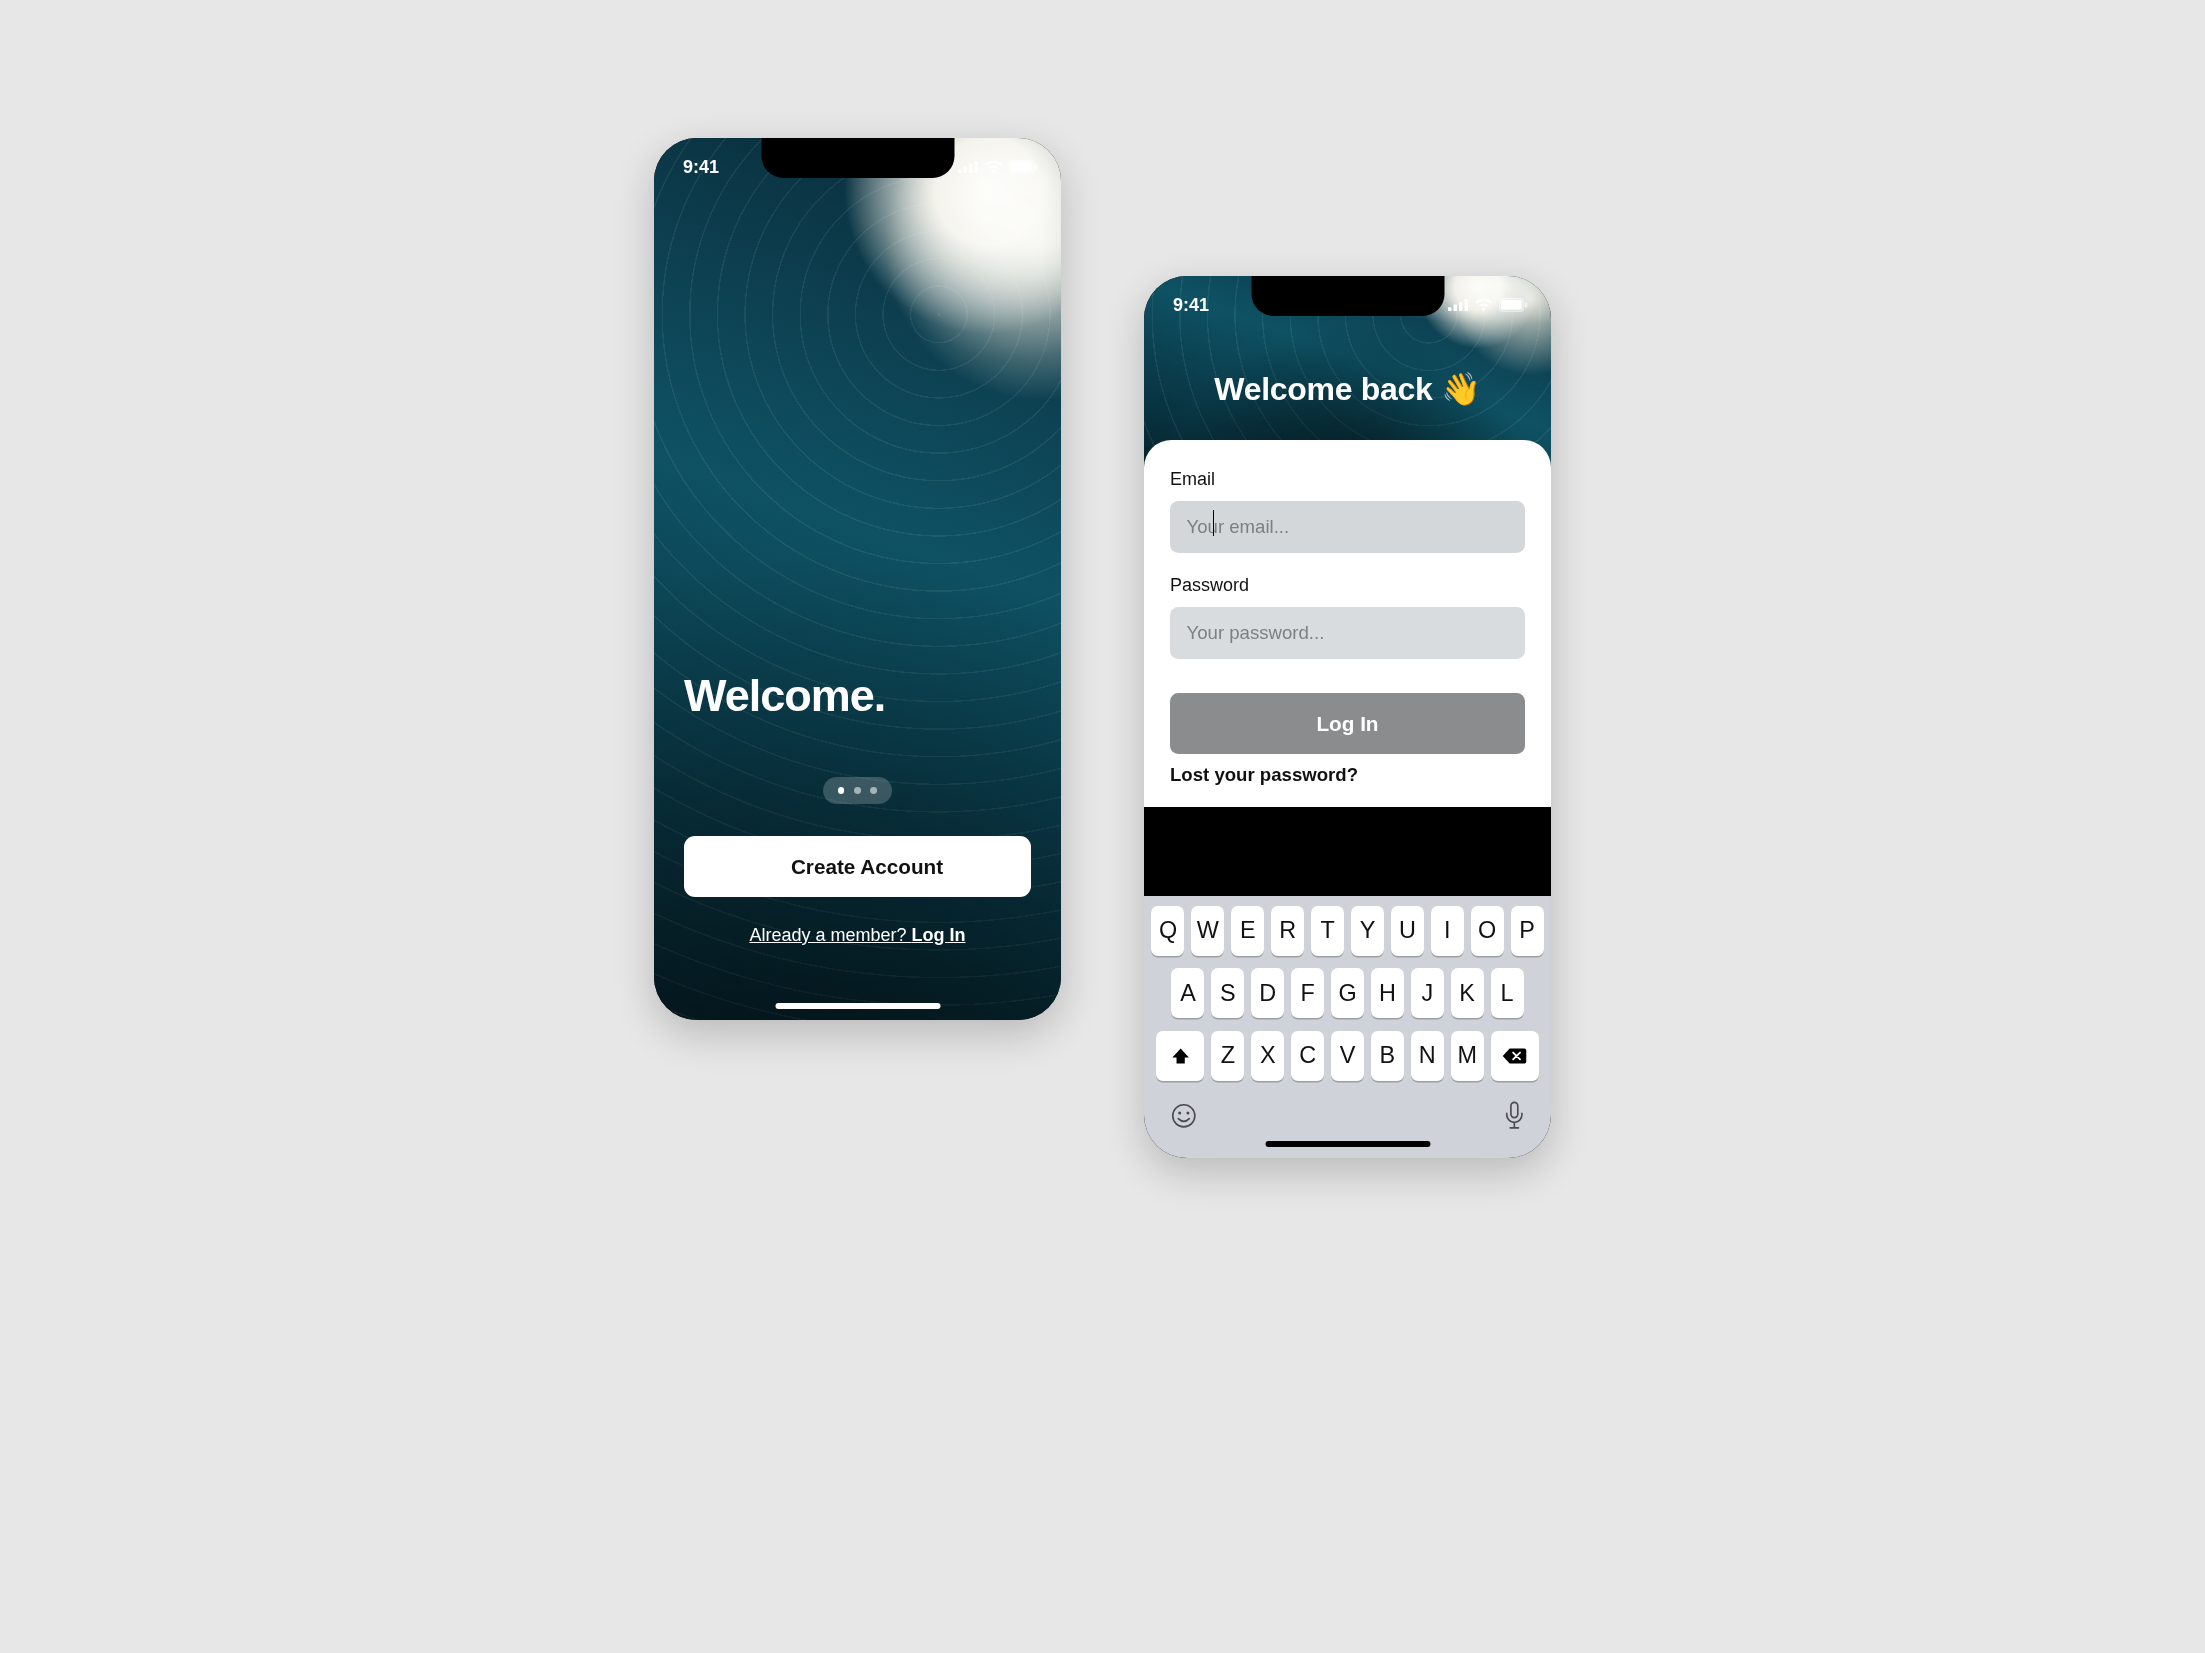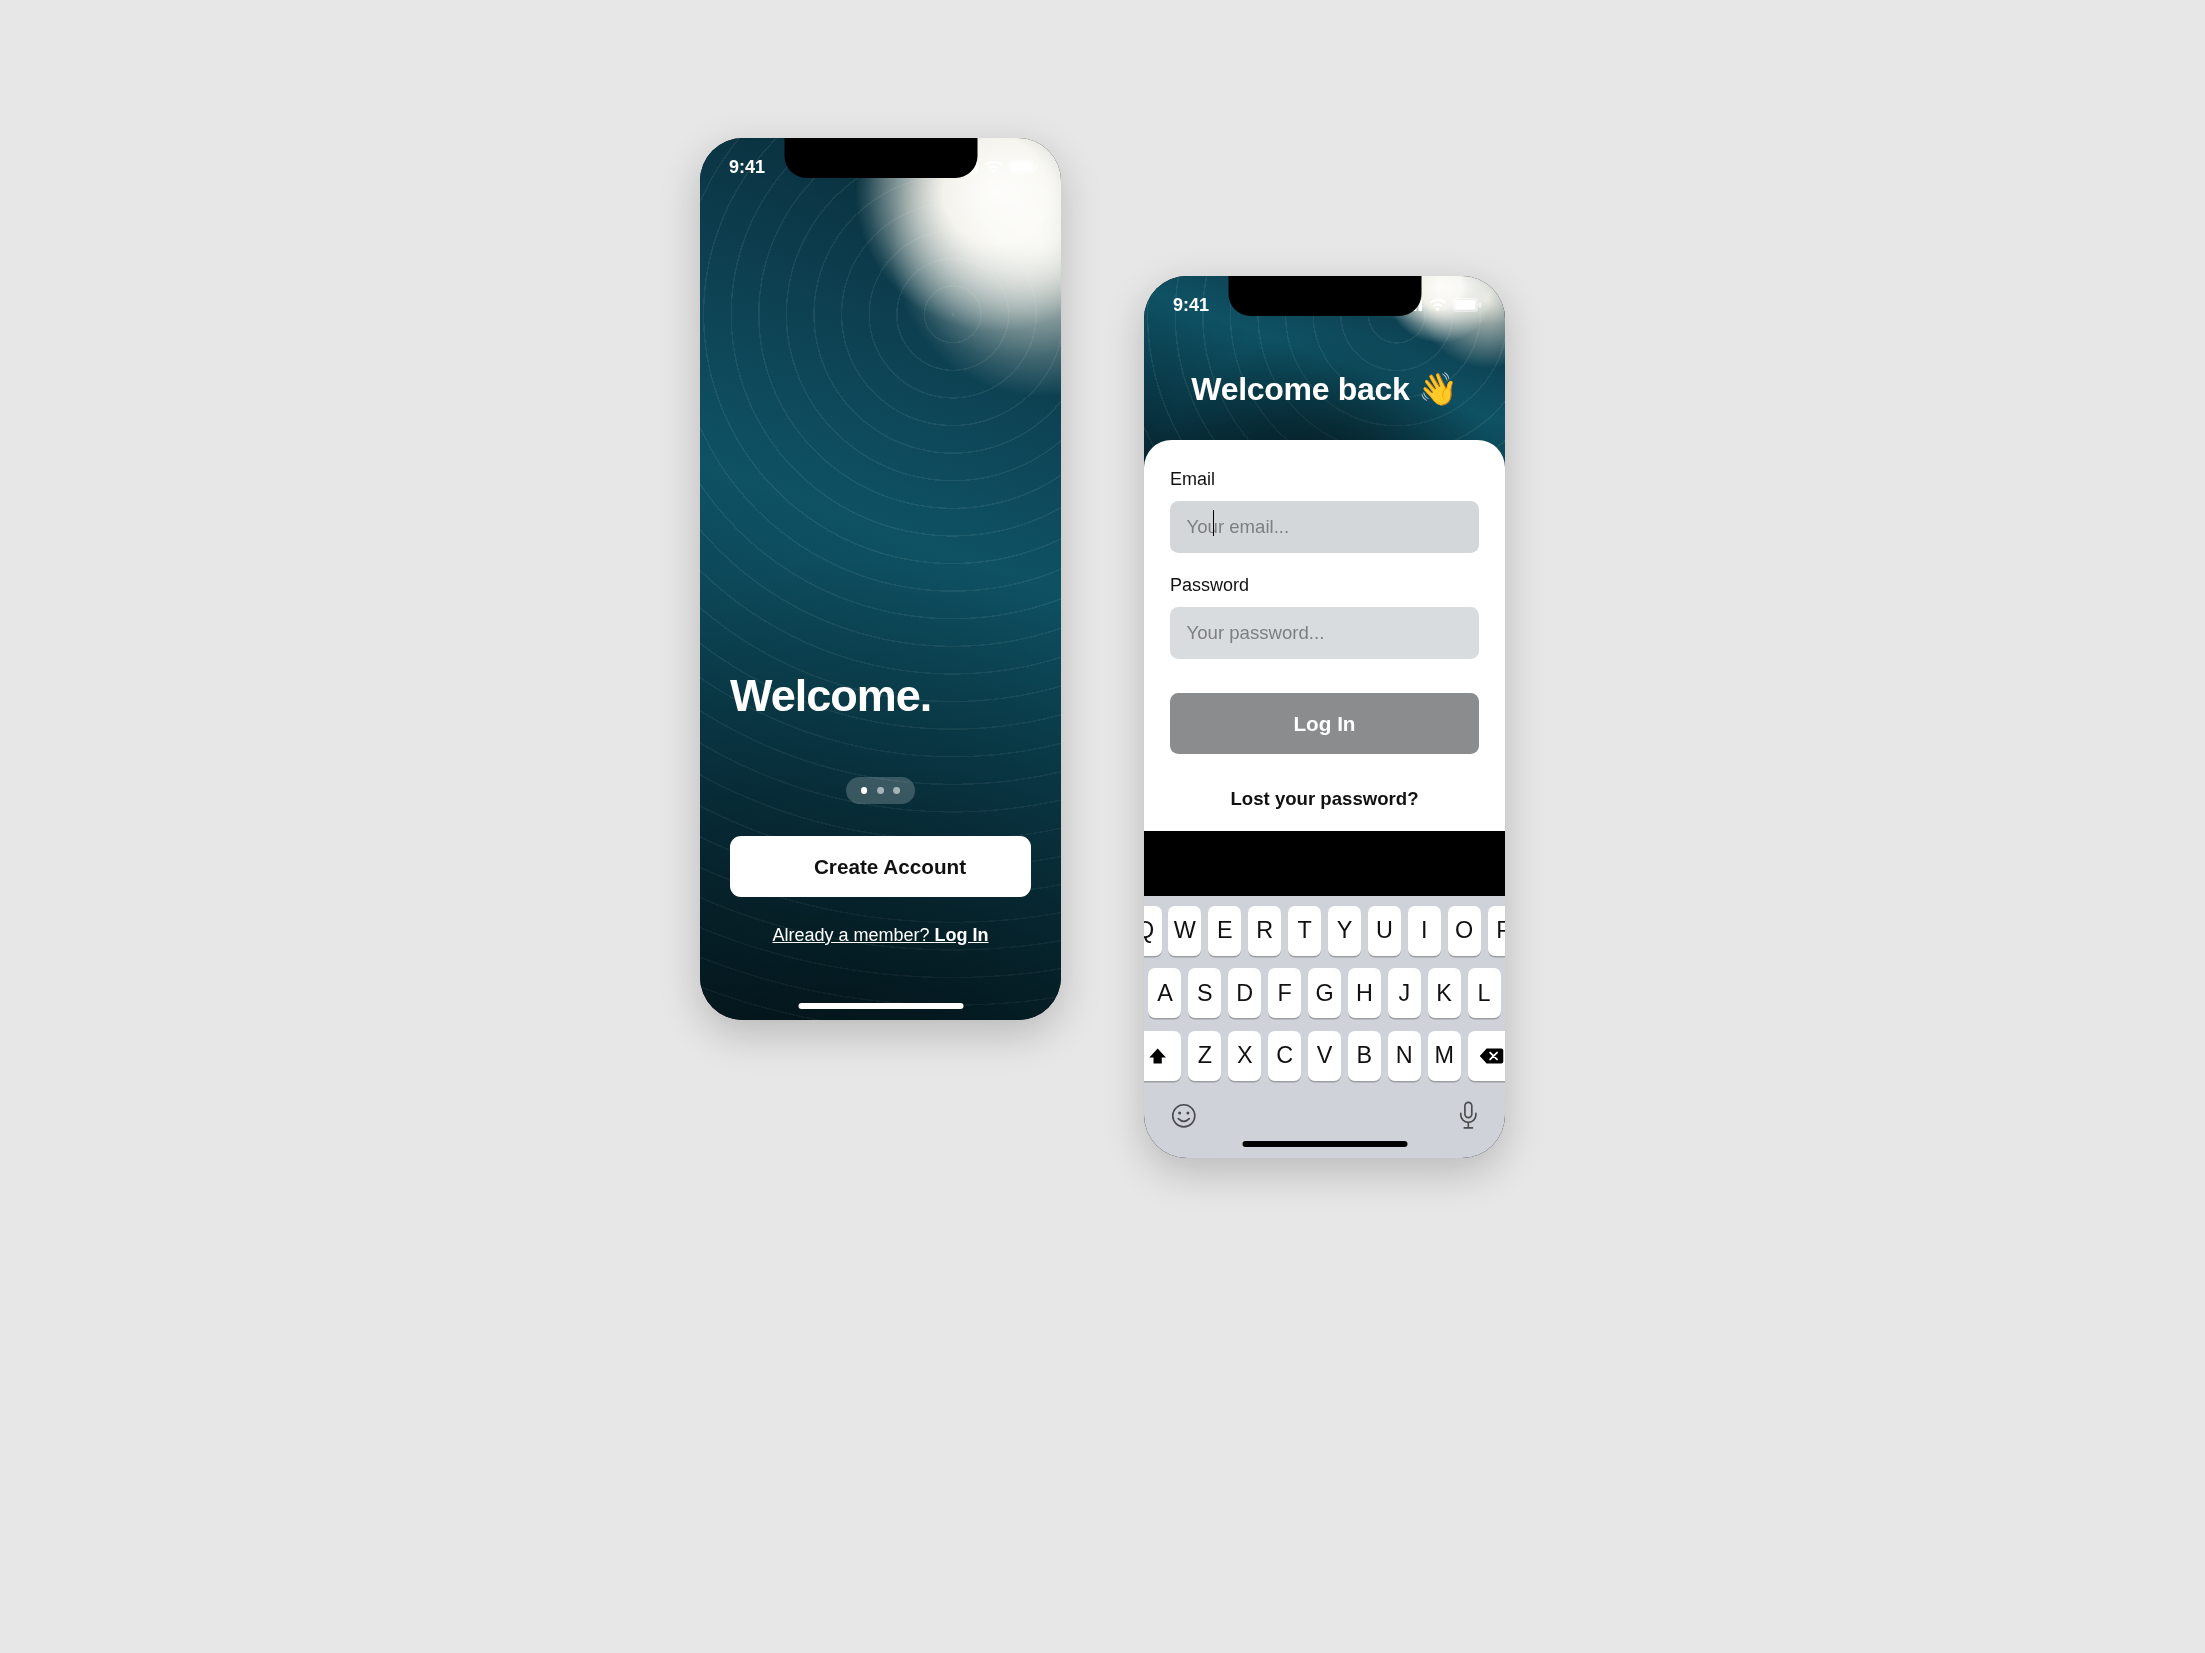--- a/index.html
+++ b/index.html
@@ -10,21 +10,21 @@
     display: flex;
     gap: 83px;
     align-items: flex-start;
     justify-content: center;
     padding-top: 138px;
     width: 2205px;
     height: 1654px;
   }
 
   .phone {
-    width: 361px;
+    width: 407px;
     border-radius: 43px;
     background: #000;
     overflow: hidden;
     position: relative;
     box-shadow: 0 13.8px 41px rgba(0,0,0,0.2);
   }
   .phone.welcome { height: 882px; }
   .phone.login   { height: 882px; margin-top: 138px; }
 
   .notch {
@@ -168,22 +168,21 @@
   .field-wrap.email .cursor { left: 43px; top: 41px; }
 
   .btn-login {
     width: 100%; height: 61px;
     background: #8b8c8e; color: #fff;
     border: none; border-radius: 8.3px;
     font-size: 20.7px; font-weight: 700;
     margin-top: 12.4px;
   }
   .lost-pass {
-    text-align: center;
-    margin-top: 34px;
+    margin-top: 10px;
     font-size: 18.6px; font-weight: 700; color: #111;
   }
 
   
   .keyboard {
     position: absolute; bottom: 0; left: 0; right: 0;
     background: #cfd3d9;
     padding: 9.6px 5.5px 0 5.5px;
   }
   .krow { display: flex; justify-content: center; gap: 6.9px; margin-bottom: 12.4px; }

